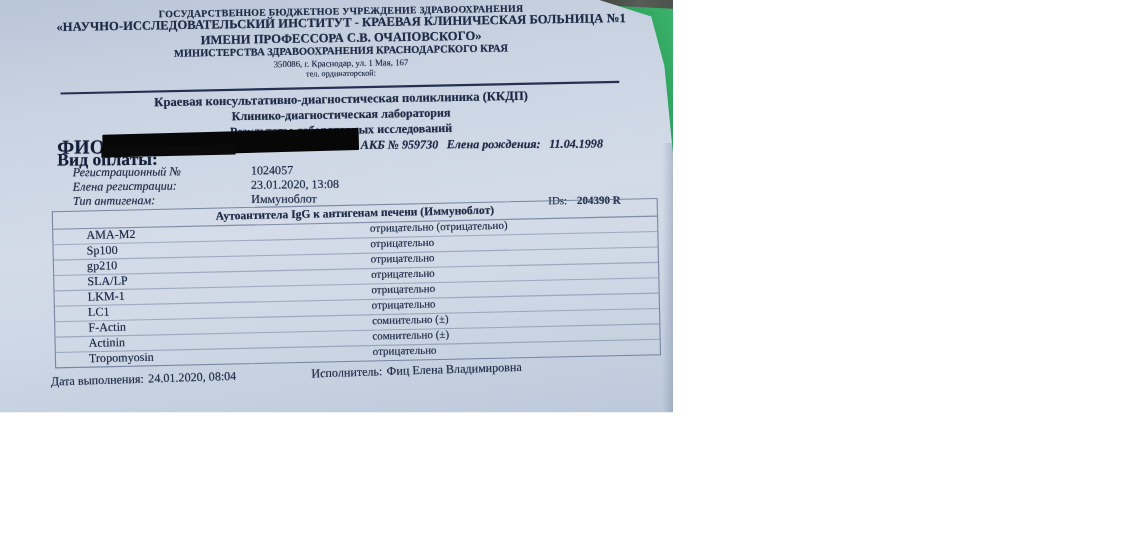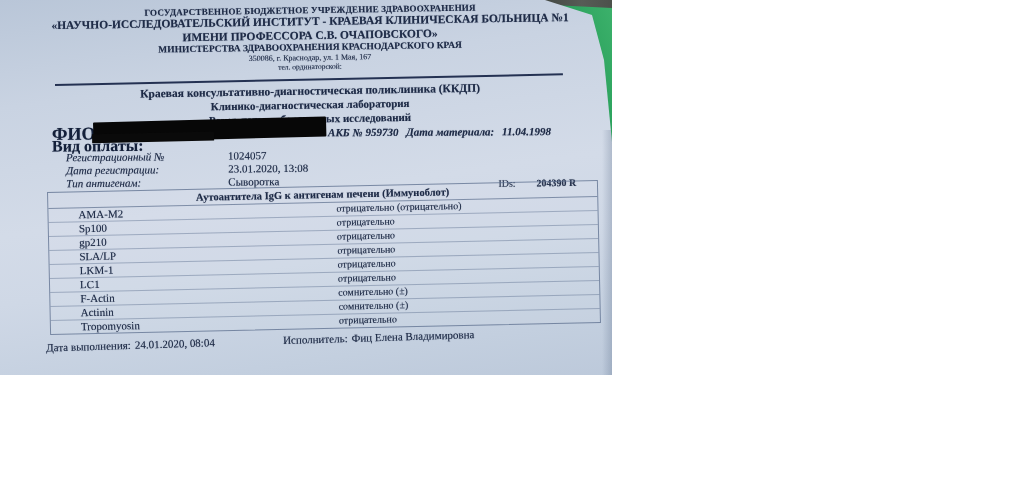--- a/index.html
+++ b/index.html
@@ -50,21 +50,21 @@
   .vid-row{top:138px;height:14px;transform:rotate(-0.5deg);}
   .vid-label{position:absolute;left:52px;top:0;font-size:16px;font-weight:bold;color:#14203a;}
   .redact2{position:absolute;left:92px;top:-3px;width:122px;height:9px;background:#0a0a0a;
            transform:rotate(-0.8deg);transform-origin:0 0;}
 
   .reg-block{top:152px;transform:rotate(-0.6deg);font-size:11px;}
   .reg-row{position:absolute;left:0;white-space:nowrap;}
   .reg-row .lab{position:absolute;left:66px;font-style:italic;}
   .reg-row .val{position:absolute;left:228px;}
   .ids{position:absolute;left:498px;top:31px;font-size:10px;white-space:nowrap;}
-  .ids .v{font-weight:bold;margin-left:21px;}
+  .ids .v{font-weight:bold;margin-left:9px;}
 
   .res-table{position:absolute;left:47px;top:192px;width:549px;transform:rotate(-1.25deg);
     transform-origin:0 0;border:1px solid rgba(90,108,140,0.75);
     background:rgba(255,255,255,0.05);}
   .res-head{height:15px;line-height:15px;text-align:center;font-weight:bold;font-size:10.5px;
     border-bottom:1px solid rgba(90,108,140,0.7);white-space:nowrap;}
   .res-row{display:flex;height:13px;line-height:12px;border-bottom:1px solid rgba(104,122,152,0.5);}
   .res-row:last-child{border-bottom:none;}
   .res-row .antigen{width:288px;box-sizing:border-box;padding-left:30px;font-size:11px;white-space:nowrap;}
   .res-row .result{font-size:10px;white-space:nowrap;}
@@ -99,42 +99,42 @@
 
         <div class="blk ctr line b sub1">Краевая консультативно-диагностическая поликлиника (ККДП)</div>
         <div class="blk ctr line b sub2">Клинико-диагностическая лаборатория</div>
         <div class="blk ctr line b sub3">Результаты лабораторных исследований</div>
 
         <div class="blk fio-row">
           <span class="fio-label">ФИО:</span>
           <span class="redact1"></span>
           <span class="akb-line">
             <span>АКБ № 959730</span>
-            <span>Дата материала:</span>
+            <span>Елена рождения:</span>
             <span>11.04.1998</span>
           </span>
         </div>
 
         <div class="blk vid-row">
           <span class="vid-label">Вид оплаты:</span>
           <span class="redact2"></span>
         </div>
 
         <div class="blk reg-block">
           <div class="reg-row" style="top:0">
             <span class="lab">Регистрационный №</span>
             <span class="val">1024057</span>
           </div>
           <div class="reg-row" style="top:13px">
-            <span class="lab">Дата регистрации:</span>
+            <span class="lab">Елена регистрации:</span>
             <span class="val">23.01.2020, 13:08</span>
           </div>
           <div class="reg-row" style="top:26px">
             <span class="lab">Тип антигенам:</span>
-            <span class="val">Сыворотка</span>
+            <span class="val">Иммуноблот</span>
           </div>
           <div class="ids">
             <span>IDs:</span><span class="v">204390 R</span>
           </div>
         </div>
 
         <div class="res-table">
           <div class="res-head">Аутоантитела IgG к антигенам печени (Иммуноблот)</div>
           <div class="res-row">
               <span class="antigen">AMA-M2</span>

